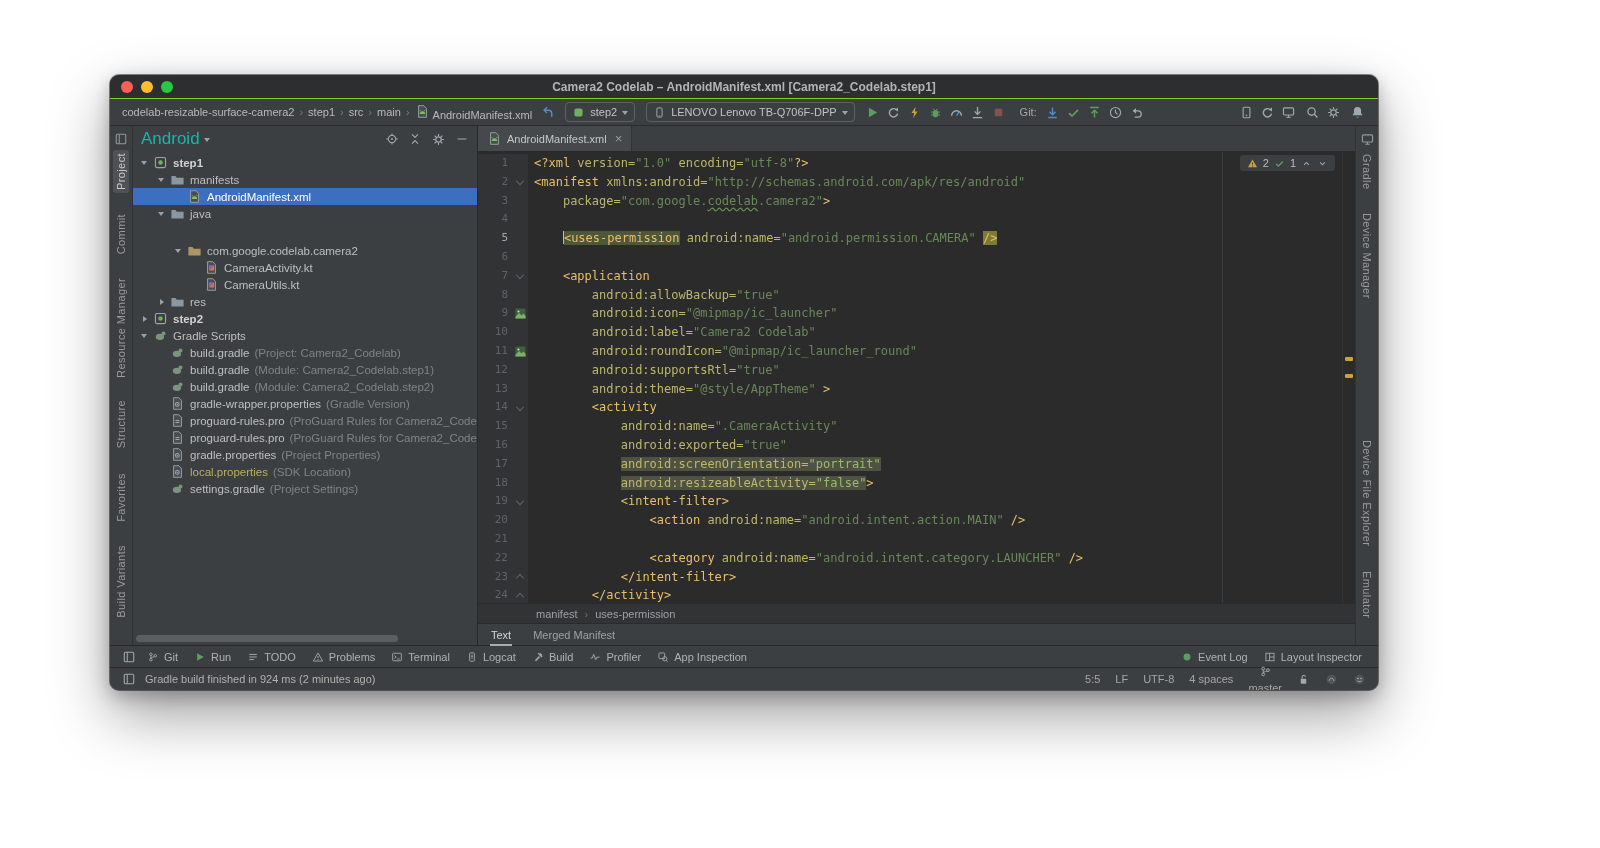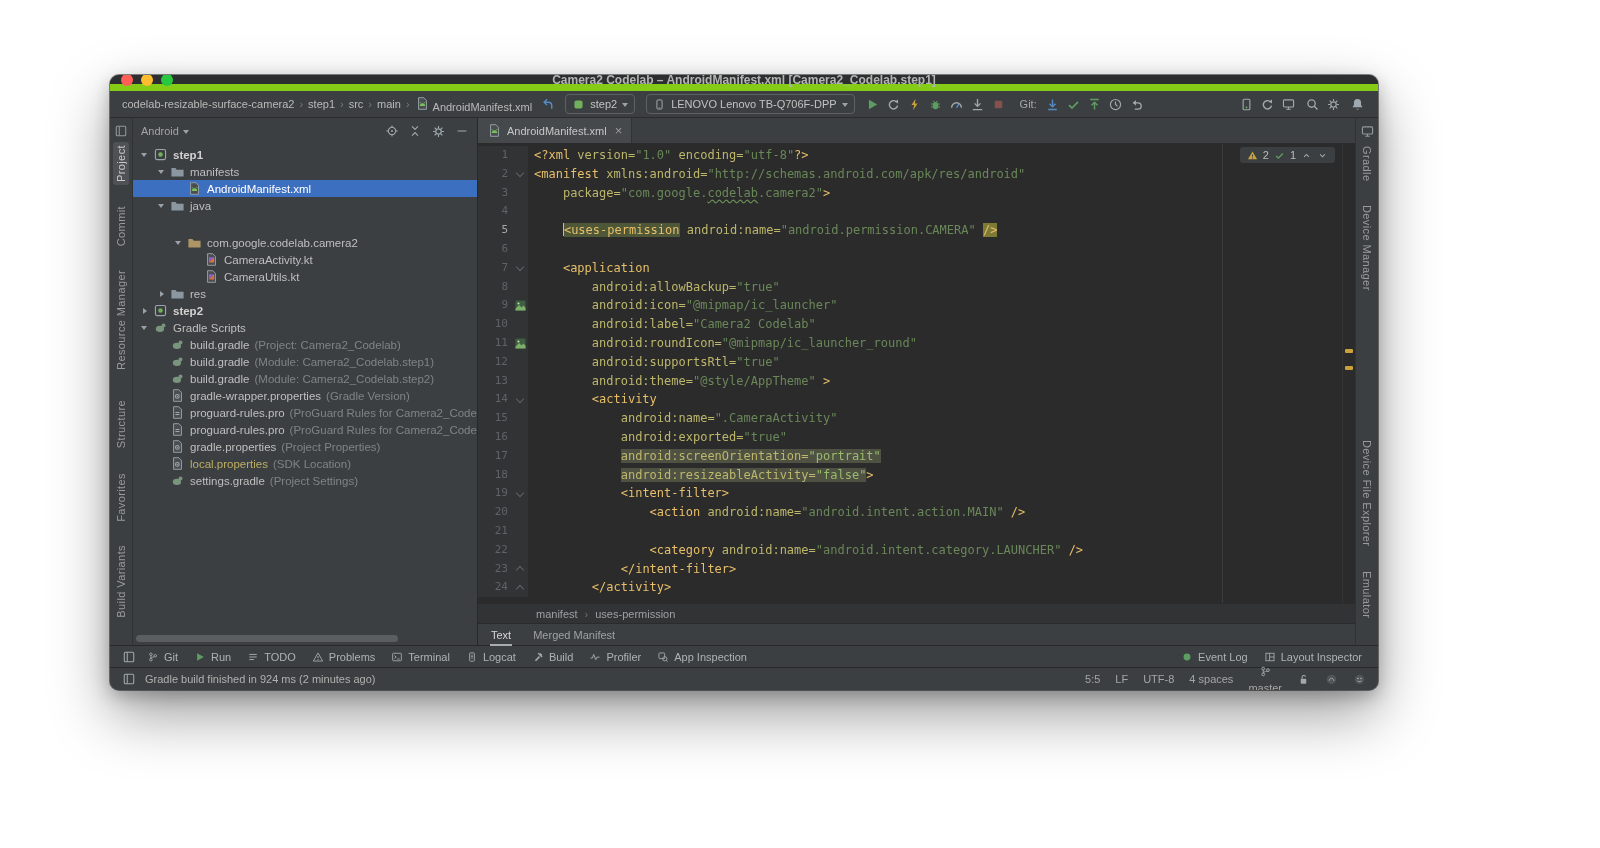--- a/index.html
+++ b/index.html
@@ -4,21 +4,21 @@
 <style>
   * { margin:0; padding:0; box-sizing:border-box; }
   html,body { width:1600px; height:848px; background:#ffffff; overflow:hidden;
     font-family:"Liberation Sans","DejaVu Sans",sans-serif; cursor:default; }
   .window { position:absolute; left:110px; top:75px; width:1268px; height:615px;
     background:#3c3f41; border-radius:9px; overflow:hidden; display:flex; flex-direction:column;
     box-shadow:0 25px 60px rgba(0,0,0,.38), 0 6px 18px rgba(0,0,0,.25), 0 0 0 1px rgba(0,0,0,.45);
     font-size:12px; color:#bbbbbb; }
 
   
-  .titlebar { height:16px; background:#2c2e2f; border-bottom:7px solid #84cc16;
+  .titlebar { height:24px; background:#2c2e2f; border-bottom:1px solid #84cc16;
     display:flex; align-items:center; position:relative; flex:0 0 auto; }
   .traffic { display:flex; gap:8px; margin-left:11px; }
   .tl { width:12px; height:12px; border-radius:50%; }
   .tl.red{background:#ff5f57} .tl.yellow{background:#febc2e} .tl.green{background:#28c840}
   .title { position:absolute; left:0; right:0; text-align:center; font-size:12px; font-weight:700; color:#b4b4b4; }
 
   
   .navbar { height:27px; background:#3c3f41; border-bottom:1px solid #2b2b2b; display:flex;
     align-items:center; padding:0 10px; gap:3px; font-size:11px; white-space:nowrap; overflow:hidden; flex:0 0 auto; }
   .breadcrumbs { display:flex; align-items:center; }
@@ -45,21 +45,21 @@
   .spacer { flex:1; }
   .vbtn { font-size:11px; color:#9b9b9b; letter-spacing:.4px; padding:3px 2px; border-radius:3px;
     writing-mode:vertical-rl; }
   .strip.left .vbtn { transform:rotate(180deg); }
   .vbtn.active { background:rgba(255,255,255,.10); color:#c9c9c9; }
 
   
   .project { width:345px; background:#3c3f41; border-right:1px solid #282828; display:flex;
     flex-direction:column; position:relative; flex:0 0 auto; user-select:none; }
   .pheader { height:26px; display:flex; align-items:center; padding:0 8px; gap:4px; flex:0 0 auto; }
-  .pheader .mode { color:#a3a3a3; font-size:11px; }
+  .pheader .mode { color:#14b8a6; font-size:17px; }
   .pheader-icons { margin-left:auto; display:flex; gap:9px; align-items:center; }
   .ptree { flex:1; overflow:hidden; font-size:11.5px; padding-top:2px; }
   .trow { height:17px; display:flex; align-items:center; white-space:nowrap; }
   .trow.sel { background:#3d6fc1; }
   .trow .chev { width:14px; display:inline-flex; align-items:center; justify-content:center; flex:0 0 auto; }
   .chev.d::after { content:""; border:3.6px solid transparent; border-top:4.6px solid #9ba1a6; margin-top:4px; }
   .chev.r::after { content:""; border:3.6px solid transparent; border-left:4.6px solid #9ba1a6; margin-left:4px; }
   .trow .ticon { width:16px; height:16px; margin:0 5px 0 1px; flex:0 0 auto; display:inline-flex; align-items:center; justify-content:center; }
   .trow .lbl { color:#bfbfbf; }
   .trow.bold .lbl { font-weight:700; color:#d2d2d2; }

